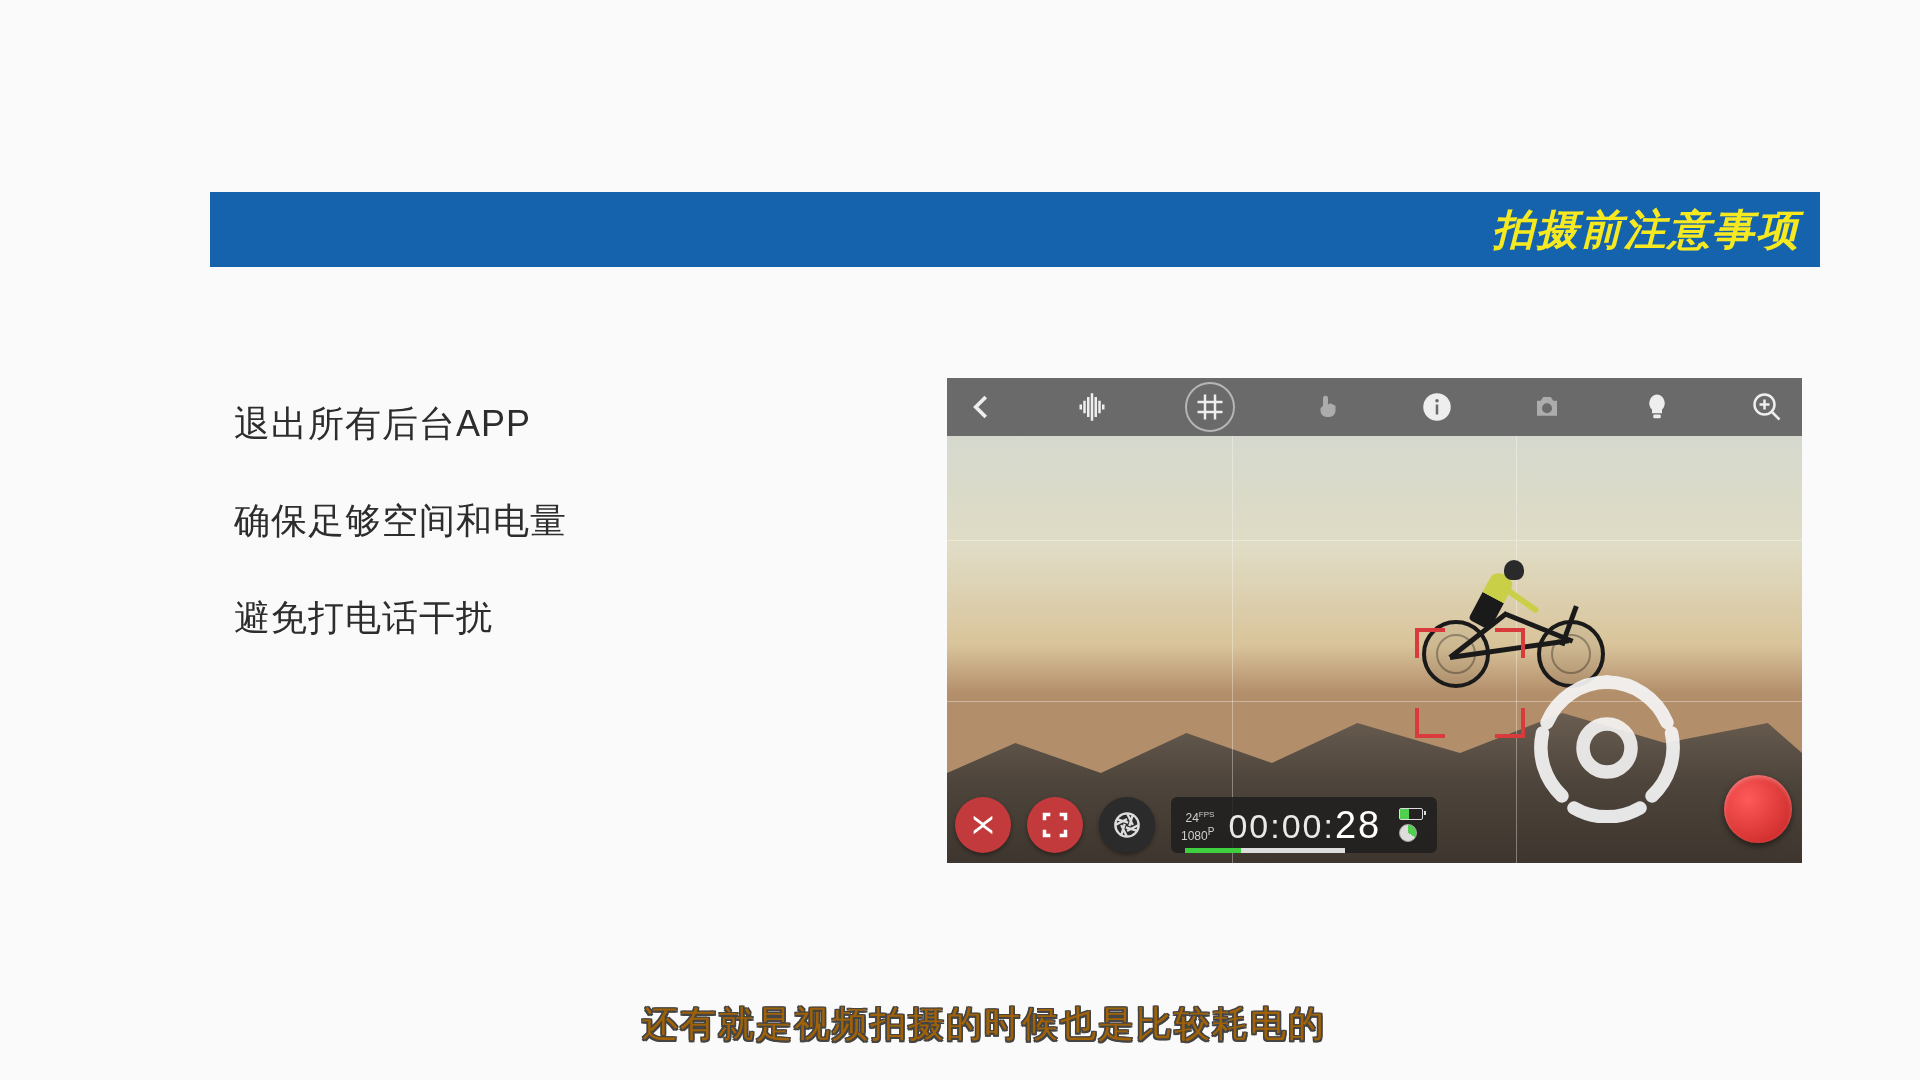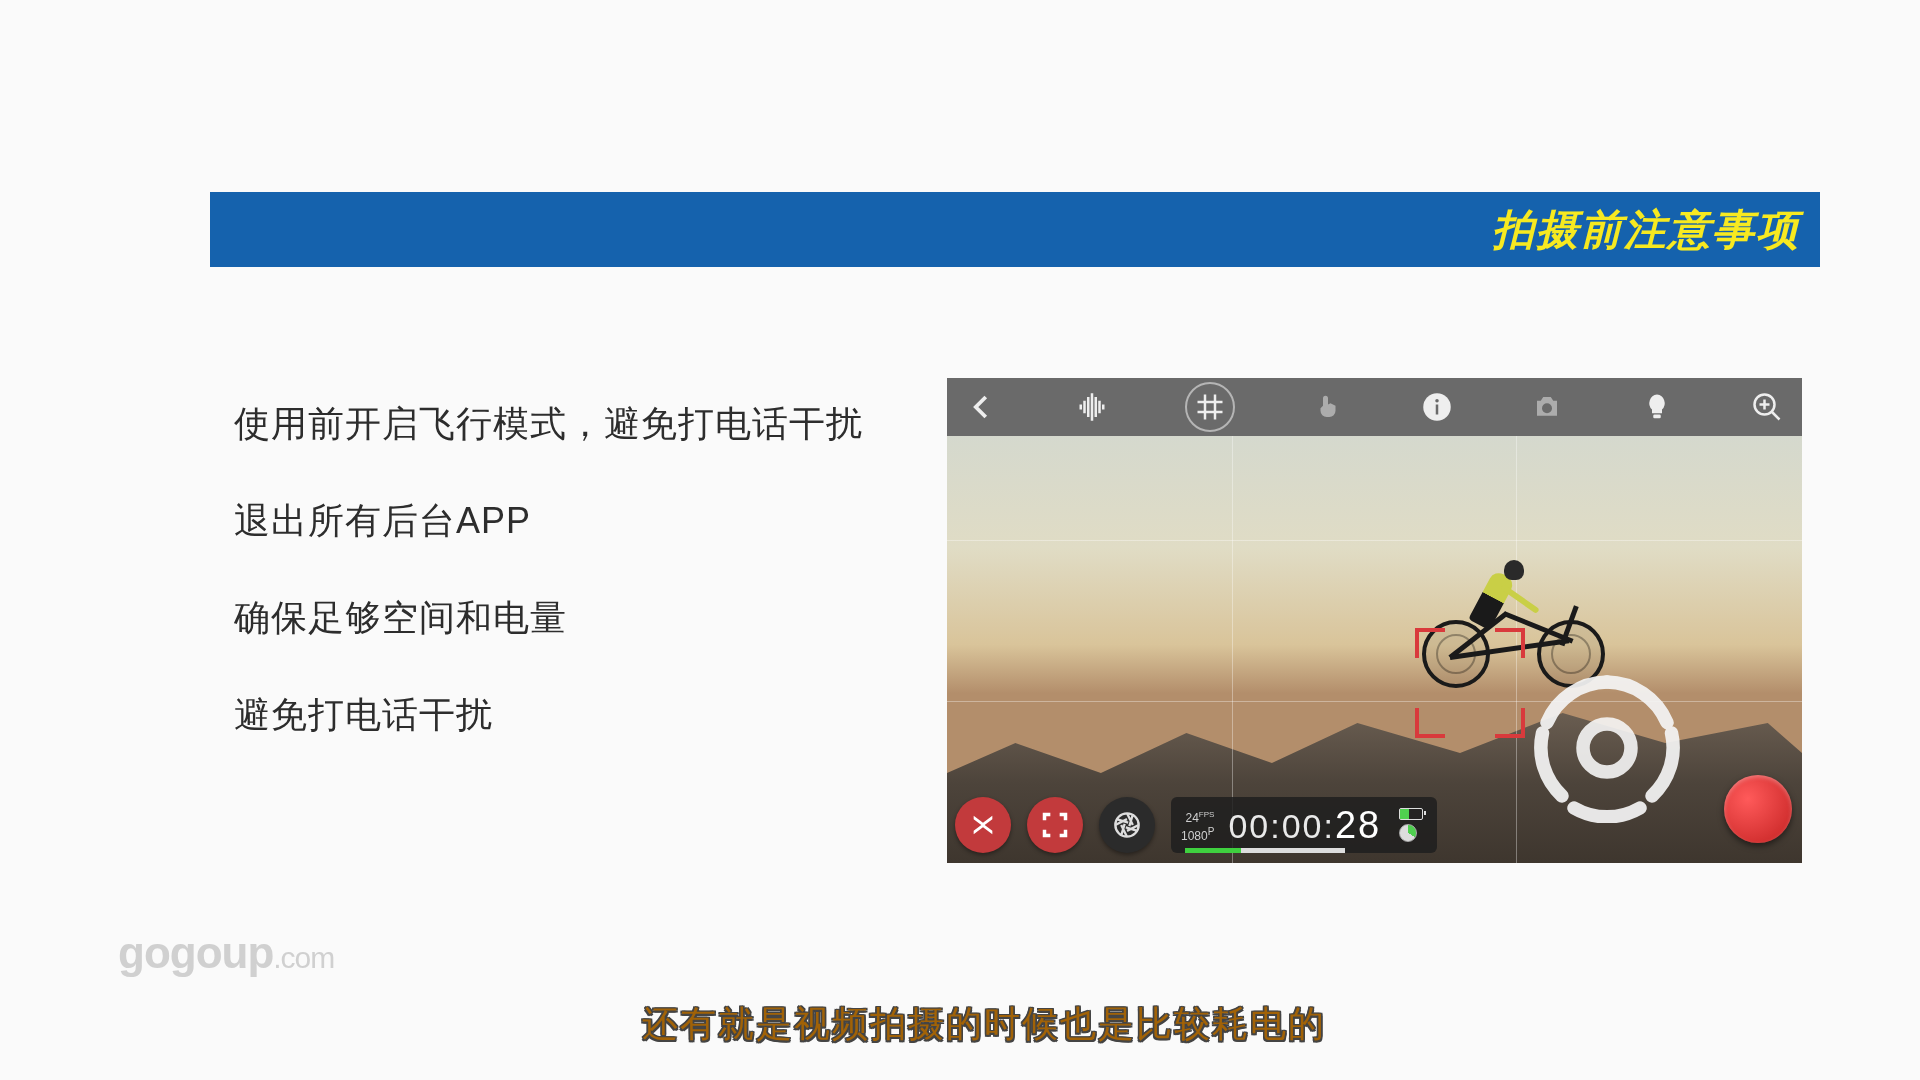--- a/index.html
+++ b/index.html
@@ -332,21 +332,20 @@
 </head>
 <body>
 
 <div class="slide">
 
   <div class="banner">
     <span class="banner-text">拍摄前注意事项</span>
   </div>
 
   <div class="bullets">
-    <p>使用前开启飞行模式，避免打电话干扰</p>
     <p>退出所有后台APP</p>
     <p>确保足够空间和电量</p>
     <p>避免打电话干扰</p>
   </div>
 
   <div class="camera">
     <div class="sky"></div>
     <div class="rocks"></div>
 
     <div class="grid-v" style="left:33.3%;"></div>
@@ -484,19 +483,16 @@
           <path d="M72 90 A44 44 0 0 1 28 90"></path>
           <path d="M20 82 A44 44 0 0 1 7 40"></path>
           <path d="M10 33 A44 44 0 0 1 50 6"></path>
         </g>
         <circle cx="50" cy="50" r="16" fill="none" stroke="#f5f5f5" stroke-width="9" opacity="0.9"></circle>
       </svg>
     </div>
     <div class="rec-btn"></div>
   </div>
 
-  <div class="watermark">
-    <span class="bold">gogoup</span><span class="dotcom">.com</span>
-  </div>
 
   <div class="subtitle">还有就是视频拍摄的时候也是比较耗电的</div>
 
 </div>
 
 </body></html>

